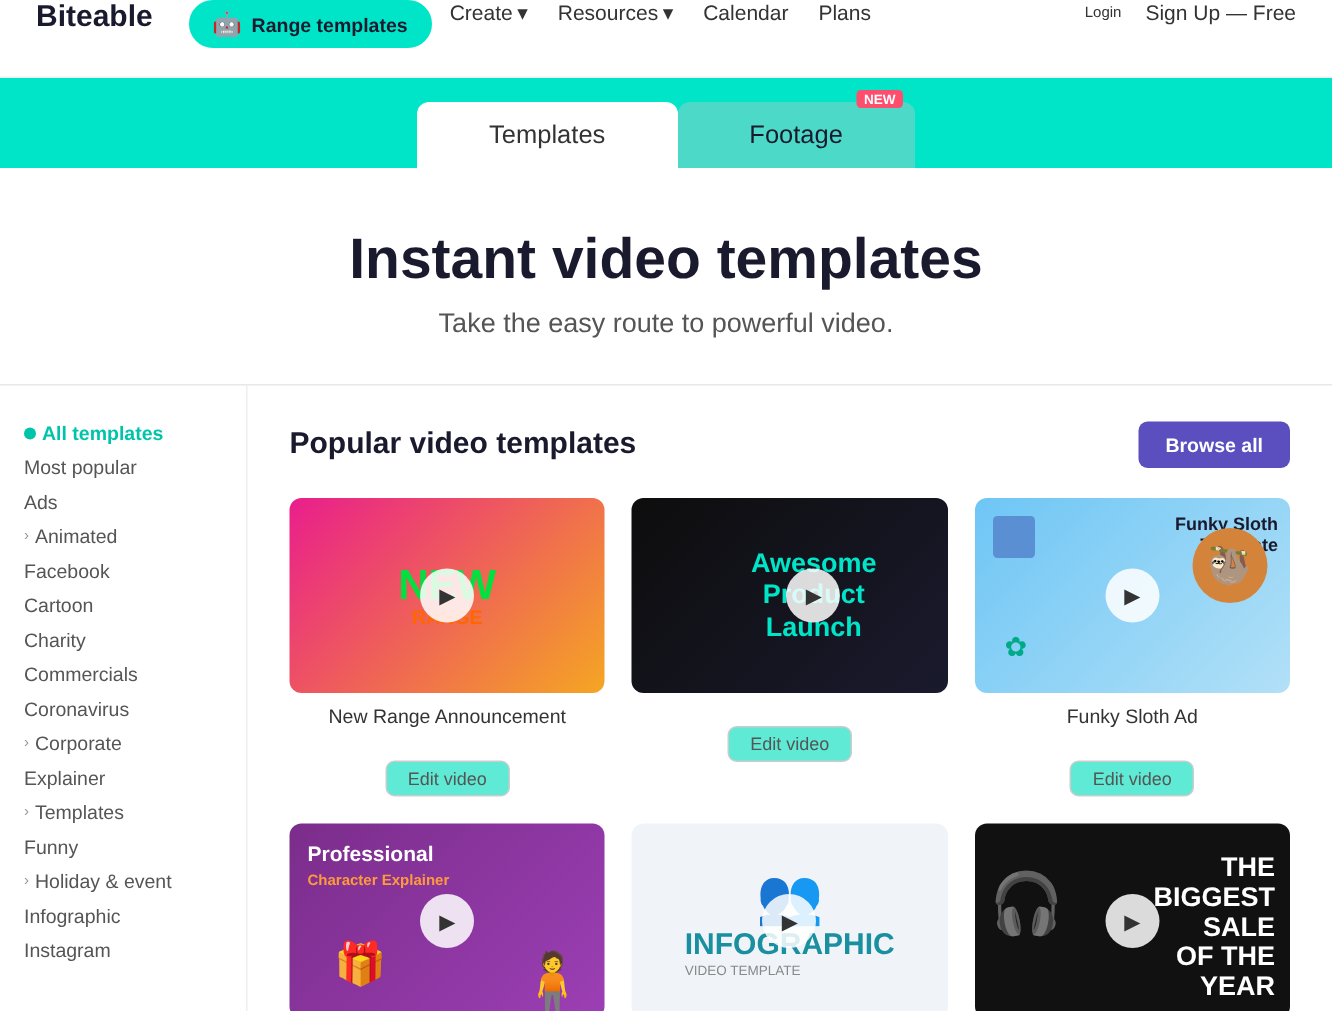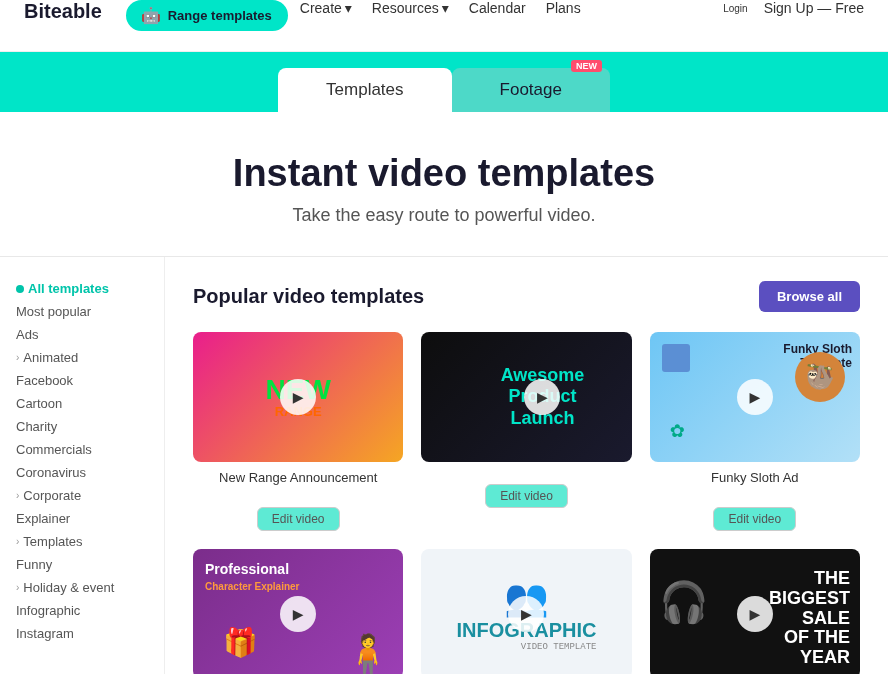--- a/index.html
+++ b/index.html
@@ -93,21 +93,21 @@
     }
 
     
     .new-range-text { font-size: 28px; font-weight: 900; color: #00e140; text-align: center; line-height: 1; }
     .new-range-sub { font-size: 13px; font-weight: 800; color: #ff6600; text-align: center; }
     .thumb-product-launch-text { font-size: 18px; font-weight: 800; color: #00e5c8; text-align: center; line-height: 1.2; }
     .funky-sloth-title { font-size: 12px; font-weight: 800; color: #1a1a2e; position: absolute; top: 10px; right: 8px; text-align: right; line-height: 1.2; }
     .char-explainer-text { color: #fff; font-size: 14px; font-weight: 700; position: absolute; top: 12px; left: 12px; }
     .char-explainer-sub { color: #ff9a3c; font-size: 10px; font-weight: 600; }
     .infographic-text { font-size: 20px; font-weight: 900; color: #1a8fa0; text-align: center; }
-    .infographic-sub { font-size: 9px; color: #888; text-align: right; font-family: Liberation Mono, monospace; }
+    .infographic-sub { font-size: 9px; color: #888; text-align: left; }
     .product-sale-text { color: #fff; font-size: 18px; font-weight: 900; text-align: right; line-height: 1.1; position: absolute; right: 10px; top: 20px; }
 
     
     .sloth-circle { width: 50px; height: 50px; background: #d4843a; border-radius: 50%; position: absolute; right: 15px; top: 20px; overflow: hidden; display: flex; align-items: center; justify-content: center; font-size: 24px; }
     .blue-square { width: 28px; height: 28px; background: #5b8fd4; position: absolute; left: 12px; top: 12px; border-radius: 3px; }
     .flower-icon { position: absolute; left: 20px; bottom: 20px; font-size: 18px; color: #00aa88; }
 
     
     .headphone-icon { font-size: 40px; color: #999; position: absolute; left: 10px; top: 30px; }
     

